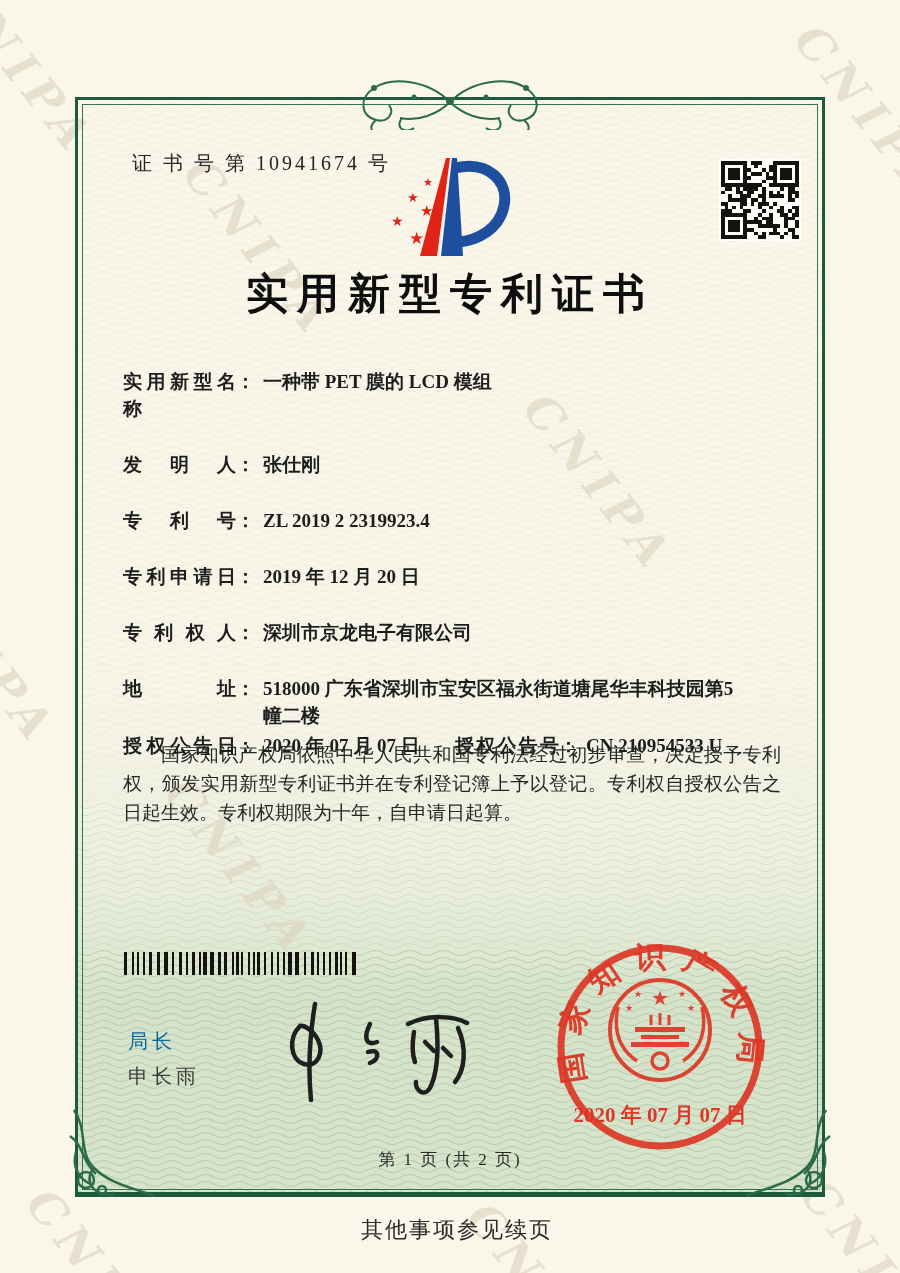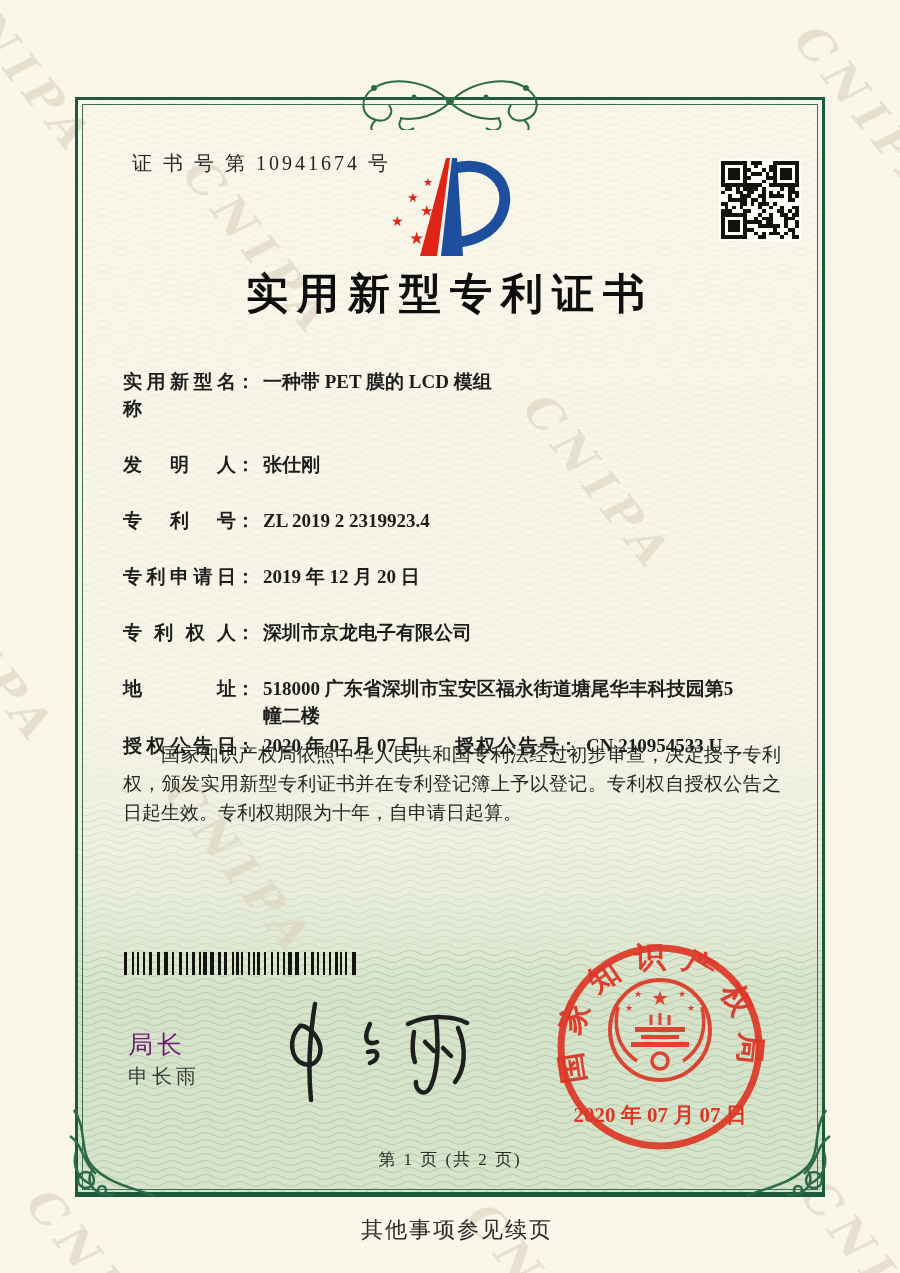--- a/index.html
+++ b/index.html
@@ -41,21 +41,21 @@
   .gpair2 .flabel{width:104px;flex-basis:104px;}
   
   .paras{position:absolute;left:123px;top:740px;width:658px;z-index:4;font-size:19px;line-height:29px;
          text-align:justify;color:#262626;}
   .paras p{margin:0;text-indent:2em;}
   
   #barcode{position:absolute;left:124px;top:952px;width:237px;height:23px;z-index:4;display:flex;}
   #barcode div{flex:0 0 auto;height:100%;}
   
   .signer-title{position:absolute;left:128px;top:1028px;z-index:4;font-family:"Liberation Sans","DejaVu Sans",sans-serif;
-        font-size:25px;letter-spacing:4px;color:#701a75;}
+        font-size:20px;letter-spacing:4px;color:#0369a1;}
   .signer-name{position:absolute;left:128px;top:1063px;z-index:4;font-family:Liberation Mono, monospace;
         font-size:20px;letter-spacing:4px;color:#3c3c3c;}
   #signature{position:absolute;left:258px;top:996px;z-index:4;}
   #seal{position:absolute;left:535px;top:935px;z-index:5;opacity:.93;}
   
   .pageinfo{position:absolute;left:0;top:1148px;width:900px;z-index:4;text-align:center;font-size:17px;
         letter-spacing:2px;color:#2b2b2b;}
   .note{position:absolute;left:361px;top:1215px;z-index:4;font-size:22px;letter-spacing:2px;color:#2b2b2b;}
 </style>
 </head>

